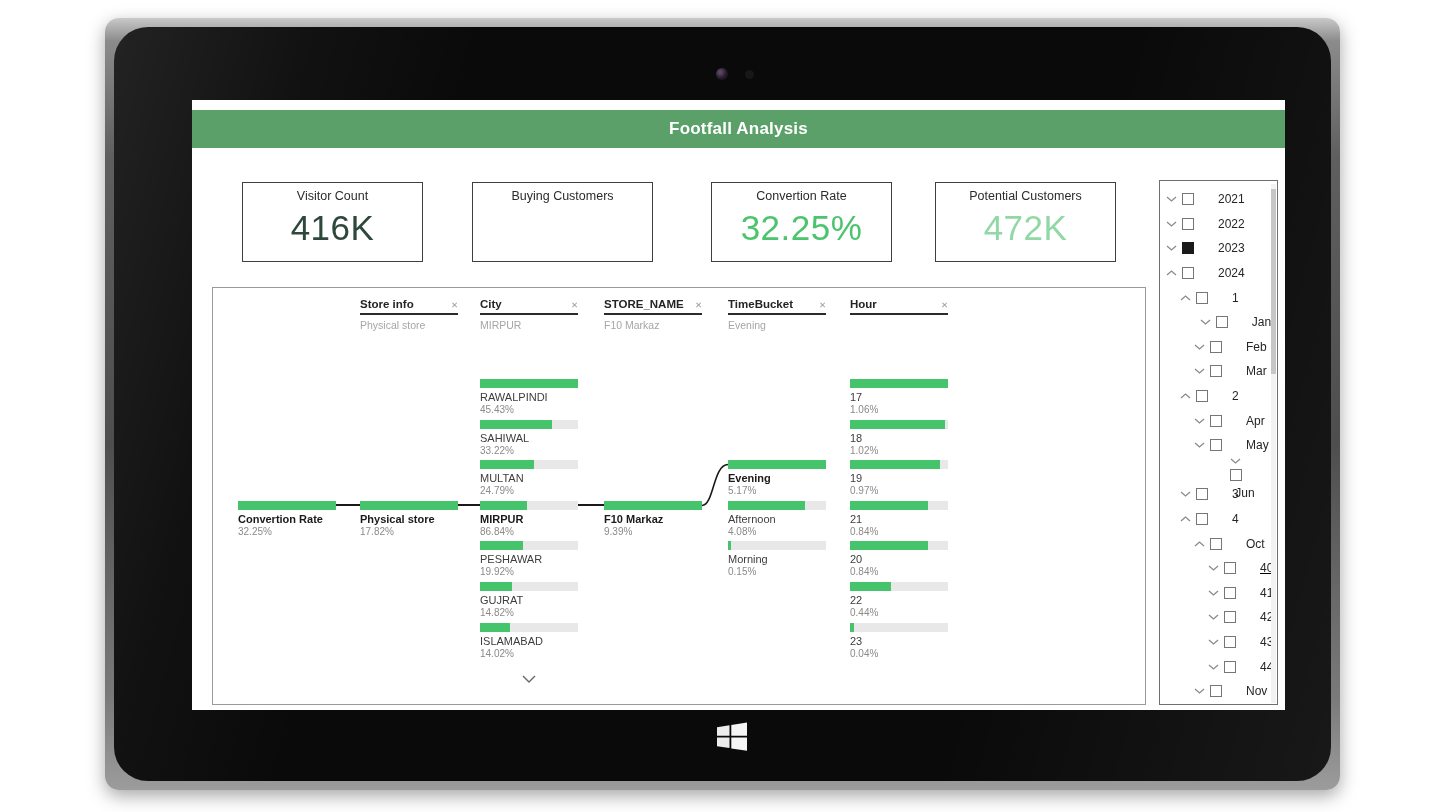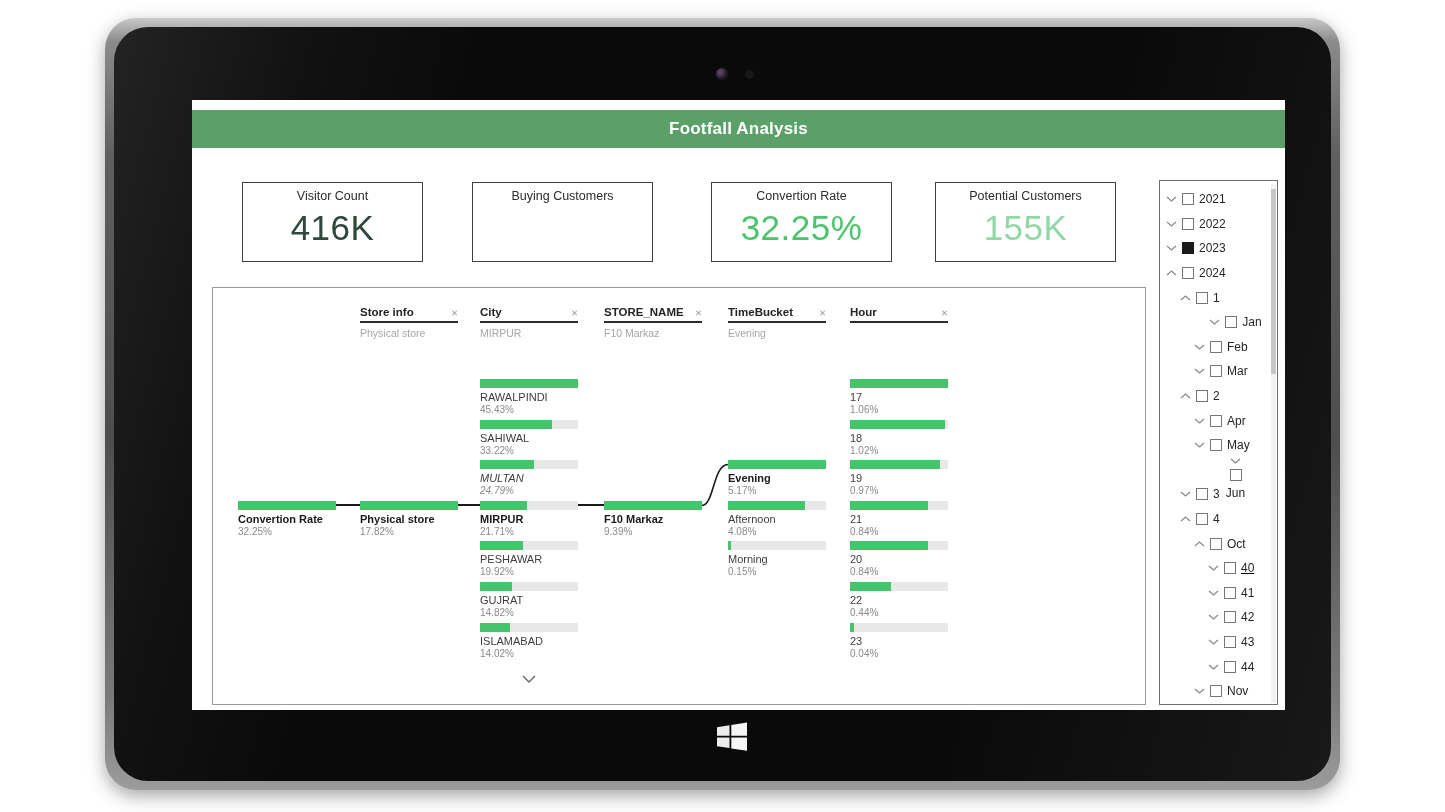--- a/index.html
+++ b/index.html
@@ -2,21 +2,21 @@
 <html><head>
 <meta charset="utf-8">
 <style>
   * { margin:0; padding:0; box-sizing:border-box; }
   html,body { width:1445px; height:812px; background:#ffffff; overflow:hidden;
               font-family:"Liberation Sans","DejaVu Sans",sans-serif; }
 
   
   .tablet {
     position:relative; width:1235px; height:772px; margin:18px auto 0 auto;
-    border-radius:31px; padding:9px;
+    border-radius:14px; padding:9px;
     background:linear-gradient(180deg,#c9c9c9 0%,#8b8b8b 3%,#5f5f5f 18%,#4e4e4e 55%,#7a7a7a 88%,#9c9c9c 100%);
     box-shadow:0 6px 18px rgba(0,0,0,.35);
   }
   .bezel {
     position:absolute; inset:9px; border-radius:34px; background:#0a0a0a; overflow:hidden;
   }
   .bezel .sheen {
     position:absolute; inset:0;
     background:linear-gradient(105deg, rgba(255,255,255,.10) 0%, rgba(255,255,255,.03) 14%, transparent 26%, transparent 72%, rgba(255,255,255,.06) 100%);
     pointer-events:none;
@@ -40,21 +40,21 @@
 
   
   .kpi { position:absolute; top:82px; width:181px; height:80px; background:#fff;
          border:1px solid #3f3f3f; text-align:center; }
   .kpi .kpi-label { margin-top:6px; font-size:12.5px; color:#2b2b2b; }
   .kpi .kpi-value { margin-top:7px; font-size:35px; line-height:36px; letter-spacing:.5px; }
 
   
   .tree-panel { position:absolute; left:20px; top:187px; width:934px; height:418px;
                 background:#fff; border:1px solid #9a9a9a; }
-  .thead { position:absolute; top:10px; width:98px;margin-top:8px; }
+  .thead { position:absolute; top:10px; width:98px; }
   .thead-row { display:flex; align-items:baseline; justify-content:space-between;
                border-bottom:2px solid #2b2b2b; padding-bottom:3px; }
   .thead-label { font-size:11.5px; font-weight:bold; color:#252423; white-space:nowrap; }
   .thead-x { font-size:8.5px; color:#9a9a9a; cursor:pointer; }
   .thead-sub { margin-top:4px; font-size:10.5px; color:#a8a6a4; min-height:12px; }
 
   .node { position:absolute; width:98px; }
   .bar { width:98px; height:9px; background:#e8e8e8; }
   .fill { height:9px; background:#45c46b; }
   .nlabel { margin-top:3px; font-size:11px; color:#3d3d3d; white-space:nowrap; }
@@ -65,21 +65,21 @@
   .curve-svg { position:absolute; left:0; top:0; pointer-events:none; }
   .more { position:absolute; top:381px; cursor:pointer; }
 
   
   .slicer { position:absolute; left:967px; top:80px; width:119px; height:525px;
             background:#fff; border:1px solid #6f6f6f; padding-top:6px; overflow:hidden; }
   .sl-item { height:24.6px; display:flex; align-items:center; gap:5px; }
   .sl-chev { width:11px; display:inline-flex; align-items:center; cursor:pointer; flex:none; }
   .sl-box { width:12px; height:12px; border:1px solid #767676; background:#fff; flex:none; cursor:pointer; }
   .sl-box.checked { background:#1a1a1a; border-color:#1a1a1a; }
-  .sl-label { font-size:12px; color:#252525; }
+  .sl-label { font-size:12px; color:#252525;margin-left:19px; }
   .sl-scroll { position:absolute; right:1px; top:3px; width:5px; height:519px; background:#f2f2f2; }
   .sl-thumb { position:absolute; right:1px; top:8px; width:5px; height:185px; background:#c6c6c6; }
 </style>
 </head>
 <body>
 
 <div class="tablet">
   <div class="bezel">
     <div class="sheen"></div>
     <div class="camera"></div>
@@ -97,21 +97,21 @@
       </div>
       <div class="kpi" style="left:280px">
         <div class="kpi-label">Buying Customers</div>
       </div>
       <div class="kpi" style="left:519px">
         <div class="kpi-label">Convertion Rate</div>
         <div class="kpi-value" style="color: rgb(76, 196, 109);">32.25%</div>
       </div>
       <div class="kpi" style="left:743px">
         <div class="kpi-label">Potential Customers</div>
-        <div class="kpi-value" style="color: rgb(146, 216, 167);">155K</div>
+        <div class="kpi-value" style="color: rgb(146, 216, 167);">472K</div>
       </div>
 
       <div class="tree-panel">
         <div id="tree-headers">
             <div class="thead" style="left: 147px;">
               <div class="thead-row">
                 <span class="thead-label">Store info</span>
                 <span class="thead-x">✕</span>
               </div>
               <div class="thead-sub">Physical store</div>
@@ -167,33 +167,33 @@
               <div class="nlabel">RAWALPINDI</div>
               <div class="npct">45.43%</div>
             </div>
             <div class="node" style="left: 267px; top: 131.6px;">
               <div class="bar">
                 <div class="fill" style="width: 73%;"></div>
               </div>
               <div class="nlabel">SAHIWAL</div>
               <div class="npct">33.22%</div>
             </div>
-            <div class="node" style="left: 267px; top: 172.2px; font-style: italic;">
+            <div class="node" style="left: 267px; top: 172.2px;">
               <div class="bar">
                 <div class="fill" style="width: 55%;"></div>
               </div>
               <div class="nlabel">MULTAN</div>
               <div class="npct">24.79%</div>
             </div>
             <div class="node" style="left: 267px; top: 212.8px;">
               <div class="bar">
                 <div class="fill" style="width: 48%;"></div>
               </div>
               <div class="nlabel sel">MIRPUR</div>
-              <div class="npct">21.71%</div>
+              <div class="npct">86.84%</div>
             </div>
             <div class="node" style="left: 267px; top: 253.4px;">
               <div class="bar">
                 <div class="fill" style="width: 44%;"></div>
               </div>
               <div class="nlabel">PESHAWAR</div>
               <div class="npct">19.92%</div>
             </div>
             <div class="node" style="left: 267px; top: 294px;">
               <div class="bar">

